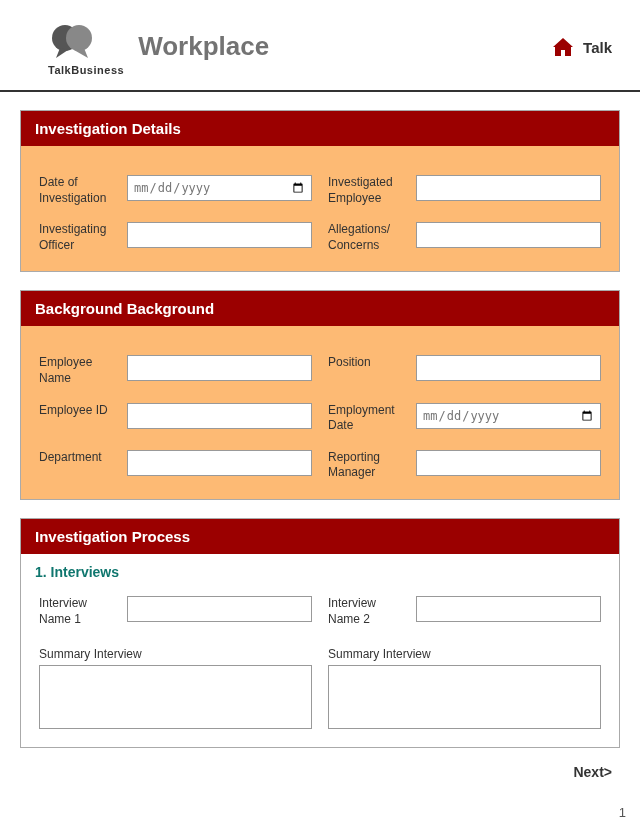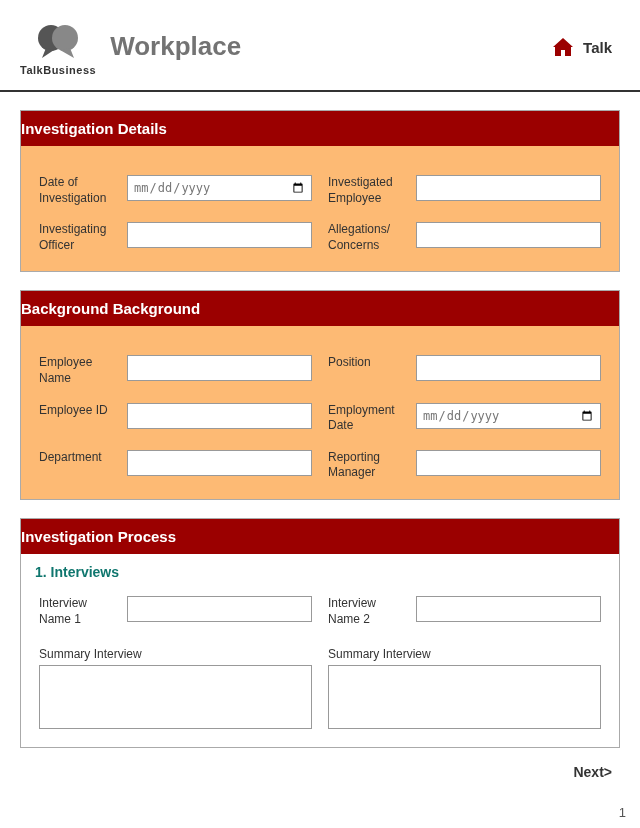--- a/index.html
+++ b/index.html
@@ -24,20 +24,21 @@
       display: flex;
       align-items: center;
       gap: 14px;
     }
     .logo-text {
       font-size: 11px;
       color: #555;
       margin-top: 2px;
       text-align: center;
       letter-spacing: 0.5px;
+      margin-left: 28px;
     }
     .logo-text span { font-weight: bold; color: #333; }
     .header-title {
       font-size: 26px;
       font-weight: bold;
       color: #737373;
       line-height: 1.2;
     }
     .header-nav {
       display: flex;
@@ -47,21 +48,21 @@
       font-weight: bold;
       color: #333;
     }
 
     
     .section-header {
       background-color: #9b0000;
       color: #fff;
       font-weight: bold;
       font-size: 15px;
-      padding: 9px 0;
+      padding: 9px 14px;
       margin: 0;
     }
     .section-block {
       border: 1.5px solid #aaa;
       margin: 18px 20px 10px 20px;
     }
 
     
     .form-grid {
       display: grid;

